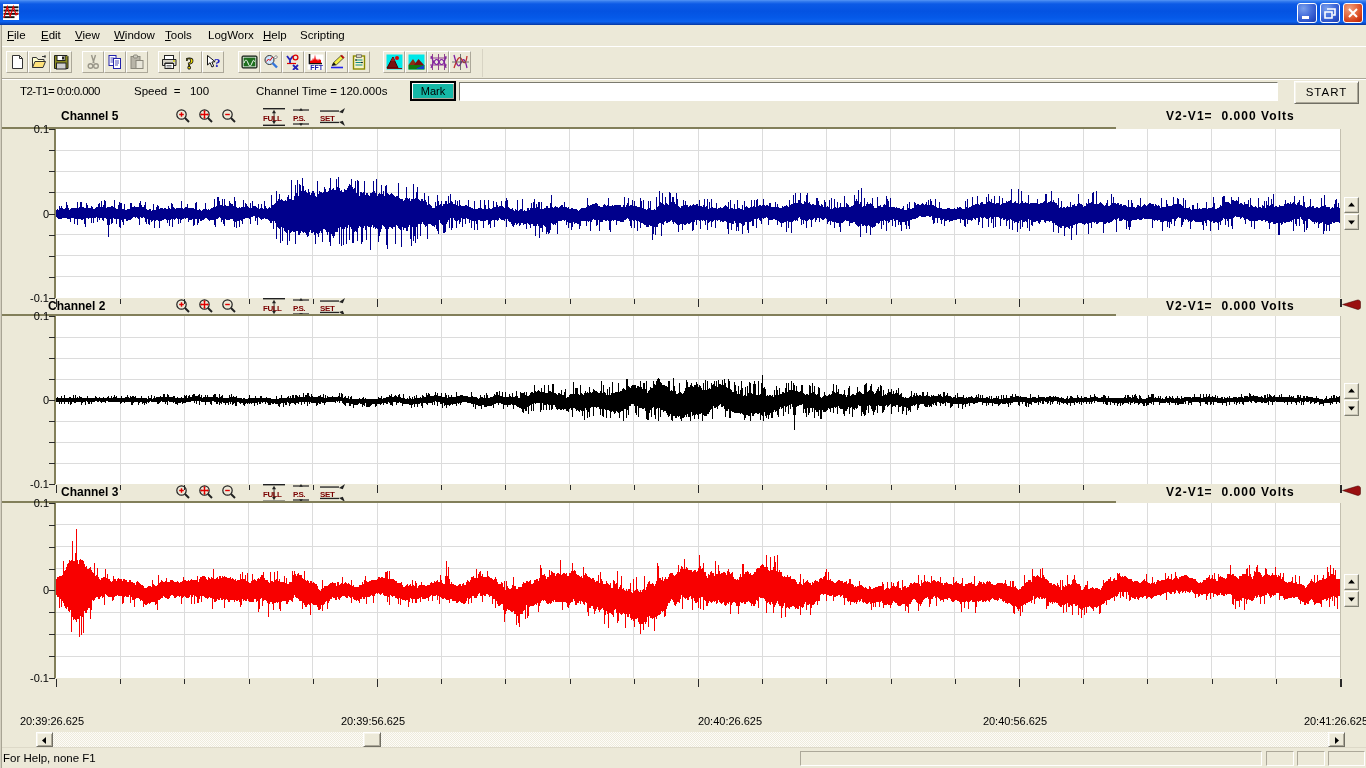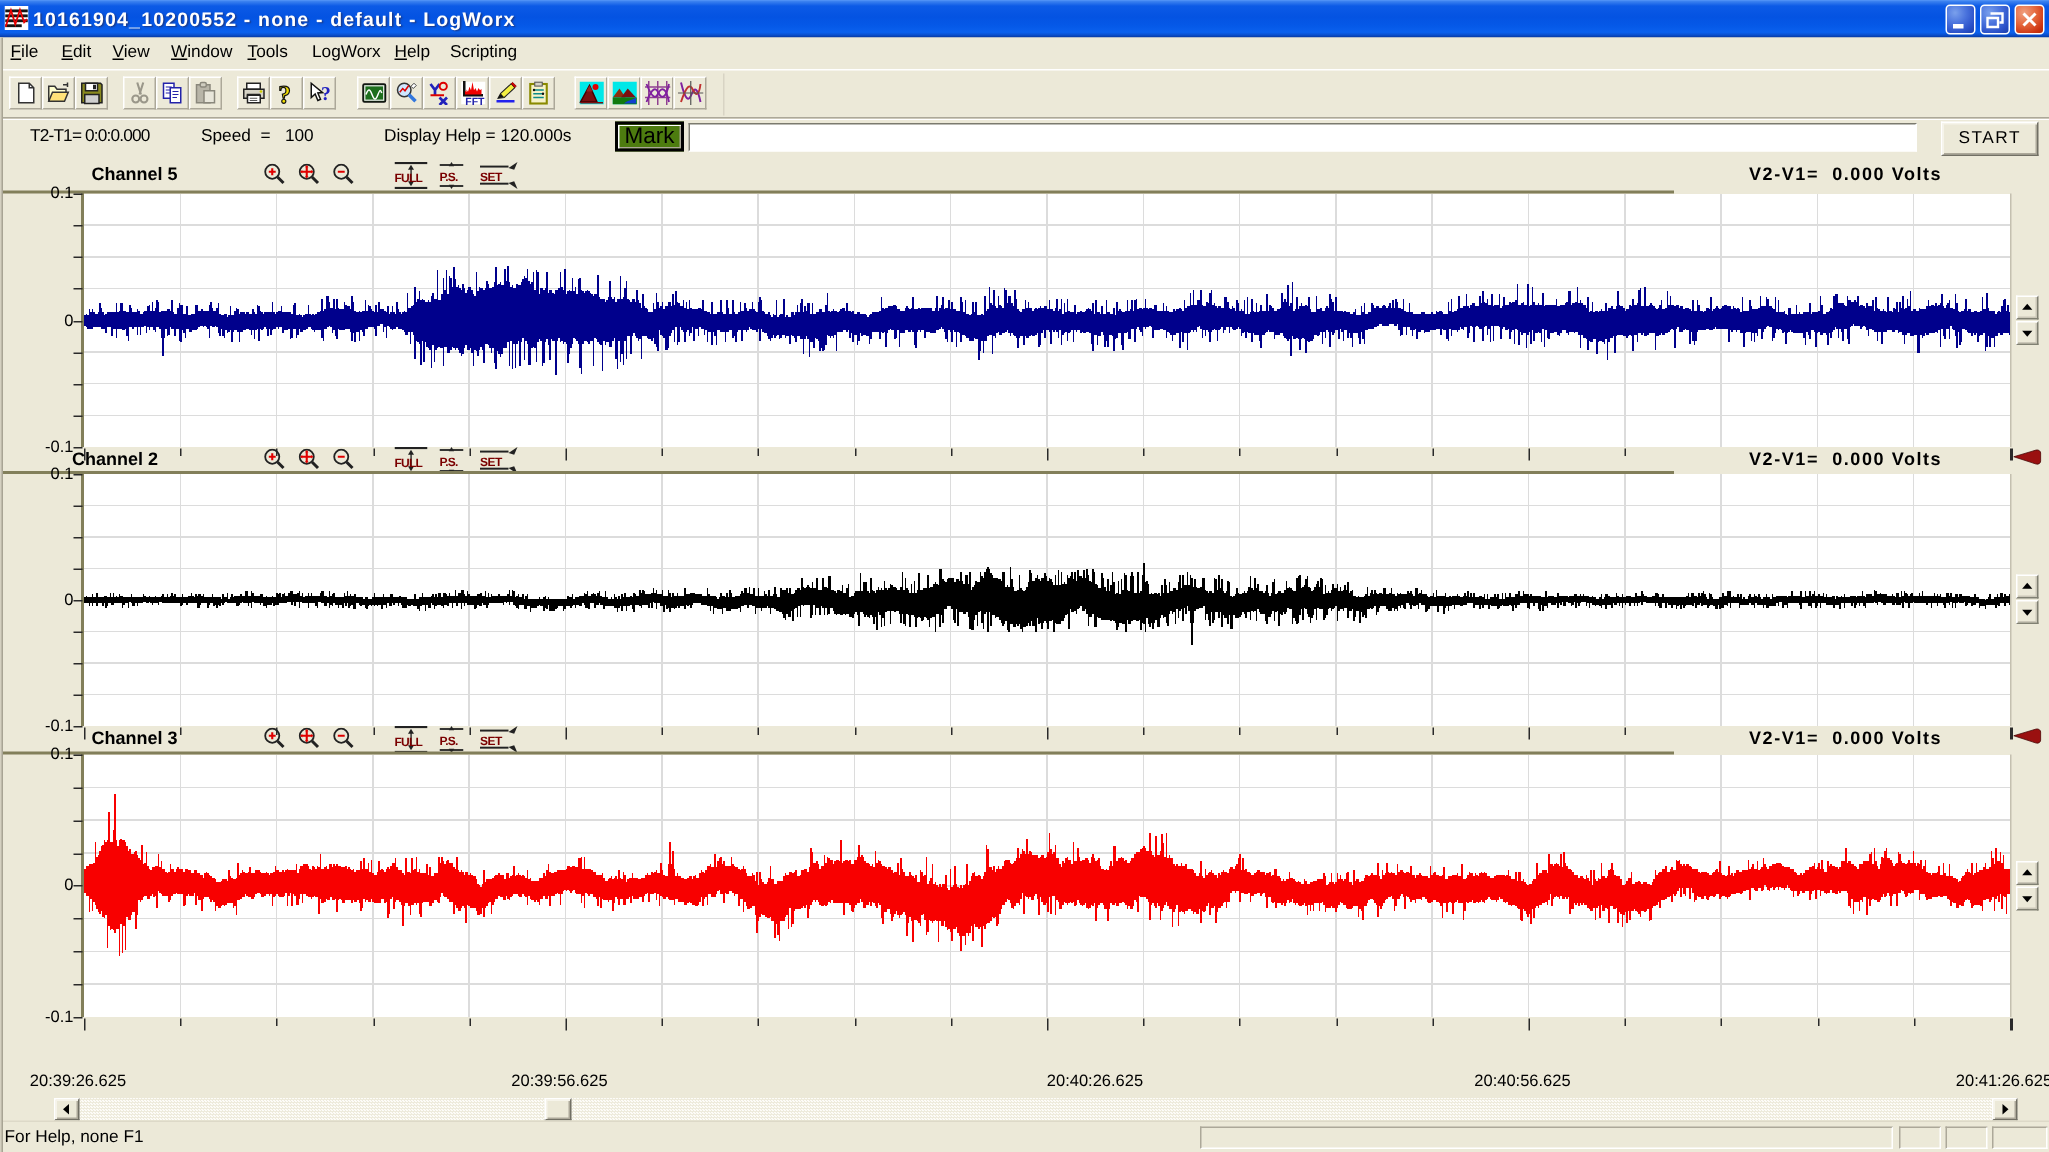--- a/index.html
+++ b/index.html
@@ -34,21 +34,20 @@
 </style></head><body>
 <div class="titlebar">
     <svg width="16" height="16" style="position:absolute;left:3px;top:4px">
       <rect width="16" height="16" fill="#fff"></rect>
       <rect x="0.5" y="2.3" width="15" height="1.9" fill="#151515"></rect>
       <rect x="0.5" y="5.6" width="15" height="1.9" fill="#151515"></rect>
       <rect x="0.5" y="8.9" width="15" height="1.9" fill="#151515"></rect>
       <rect x="0.5" y="12.2" width="11" height="1.9" fill="#151515"></rect>
       <path d="M0.8 13.8L4.3 2.8l2.9 9.4 3.1-9.6 2.8 8.2 1.9-2" stroke="#e80000" stroke-width="1.2" fill="none"></path>
     </svg>
-    <div class="title-txt">10161904_10200552 - none - default - LogWorx</div>
     <div class="wbtn blue" style="left:1297px"><svg width="18" height="18">
         <rect x="4" y="12" width="7" height="3" fill="#fff"></rect>
       </svg></div>
     <div class="wbtn blue" style="left:1320px"><svg width="18" height="18">
         <path d="M6 5h8v6h-2M4 8h7v6H4z" fill="none" stroke="#fff" stroke-width="1.6"></path>
       </svg></div>
     <div class="wbtn red" style="left:1343px;background:radial-gradient(circle at 30% 25%,#f0a080 0%,#e4653a 45%,#cc3311 80%,#b22a08 100%)"><svg width="18" height="18">
         <path d="M5 5l8 8M13 5l-8 8" stroke="#fff" stroke-width="2"></path>
       </svg></div>
   </div>
@@ -166,22 +165,22 @@
     <div class="tbbtn" style="left:449px"><svg width="17" height="16" viewBox="0 0 17 16">
         <path d="M2 1c3 12 5 13 7 8s4-5 6 5" stroke="#8020a0" stroke-width="1.3" fill="none"></path>
         <path d="M2 14C6 2 8 2 10 6s4 4 5-4" stroke="#c03030" stroke-width="1.3" fill="none"></path>
         <path d="M8.5 0v16M0 8h17" stroke="#555" stroke-width="0.8"></path>
       </svg></div>
     <div style="position:absolute;left:482px;top:2px;width:1px;height:28px;background:#d8d4c4"></div>
   </div>
 <div class="ctrlrow">
     <div class="ctxt" style="left:20px;letter-spacing:-0.55px">T2-T1= 0:0:0.000</div>
     <div class="ctxt" style="left:134px">Speed&nbsp;&nbsp;=&nbsp;&nbsp;&nbsp;100</div>
-    <div class="ctxt" style="left:256px">Display Help = 120.000s</div>
-    <div style="position:absolute;left:410px;top:2px;width:46px;height:20px;background:#4d7c0f;border:2px solid #000;box-shadow:inset 1px 1px 0 #fff,inset -1px -1px 0 #aca899;text-align:center;font-size:15px;line-height:16px">Mark</div>
+    <div class="ctxt" style="left:256px">Channel Time = 120.000s</div>
+    <div style="position:absolute;left:410px;top:2px;width:46px;height:20px;background:#14b8a6;border:2px solid #000;box-shadow:inset 1px 1px 0 #fff,inset -1px -1px 0 #aca899;text-align:center;font-size:11px;line-height:16px">Mark</div>
     <div style="position:absolute;left:459px;top:3px;width:819px;height:19px;background:#fff;border:1px solid;border-color:#7b7a6e #fff #fff #7b7a6e"></div>
     <div style="position:absolute;left:1294px;top:2px;width:65px;height:23px;background:#ece9d8;border:1px solid;border-color:#fff #716f64 #716f64 #fff;box-shadow:inset 1px 1px 0 #f6f4ea,inset -1px -1px 0 #aca899;text-align:center;font-size:11.5px;line-height:21px;letter-spacing:1px">START</div>
   </div>
 <div class="chlab" style="left:61px;top:109px">Channel 5</div>
 <svg width="15" height="15" style="position:absolute;left:176px;top:109px" fill="none">
     <circle cx="5.5" cy="5.5" r="4.7" stroke="#222" stroke-width="1.2"></circle>
     <path d="M5.5 3.2v4.6M3.2 5.5h4.6" stroke="#e00000" stroke-width="1.4"></path>
     <path d="M9 9l4 4" stroke="#222" stroke-width="2"></path>
   </svg>
 <svg width="15" height="15" style="position:absolute;left:199px;top:109px" fill="none">

